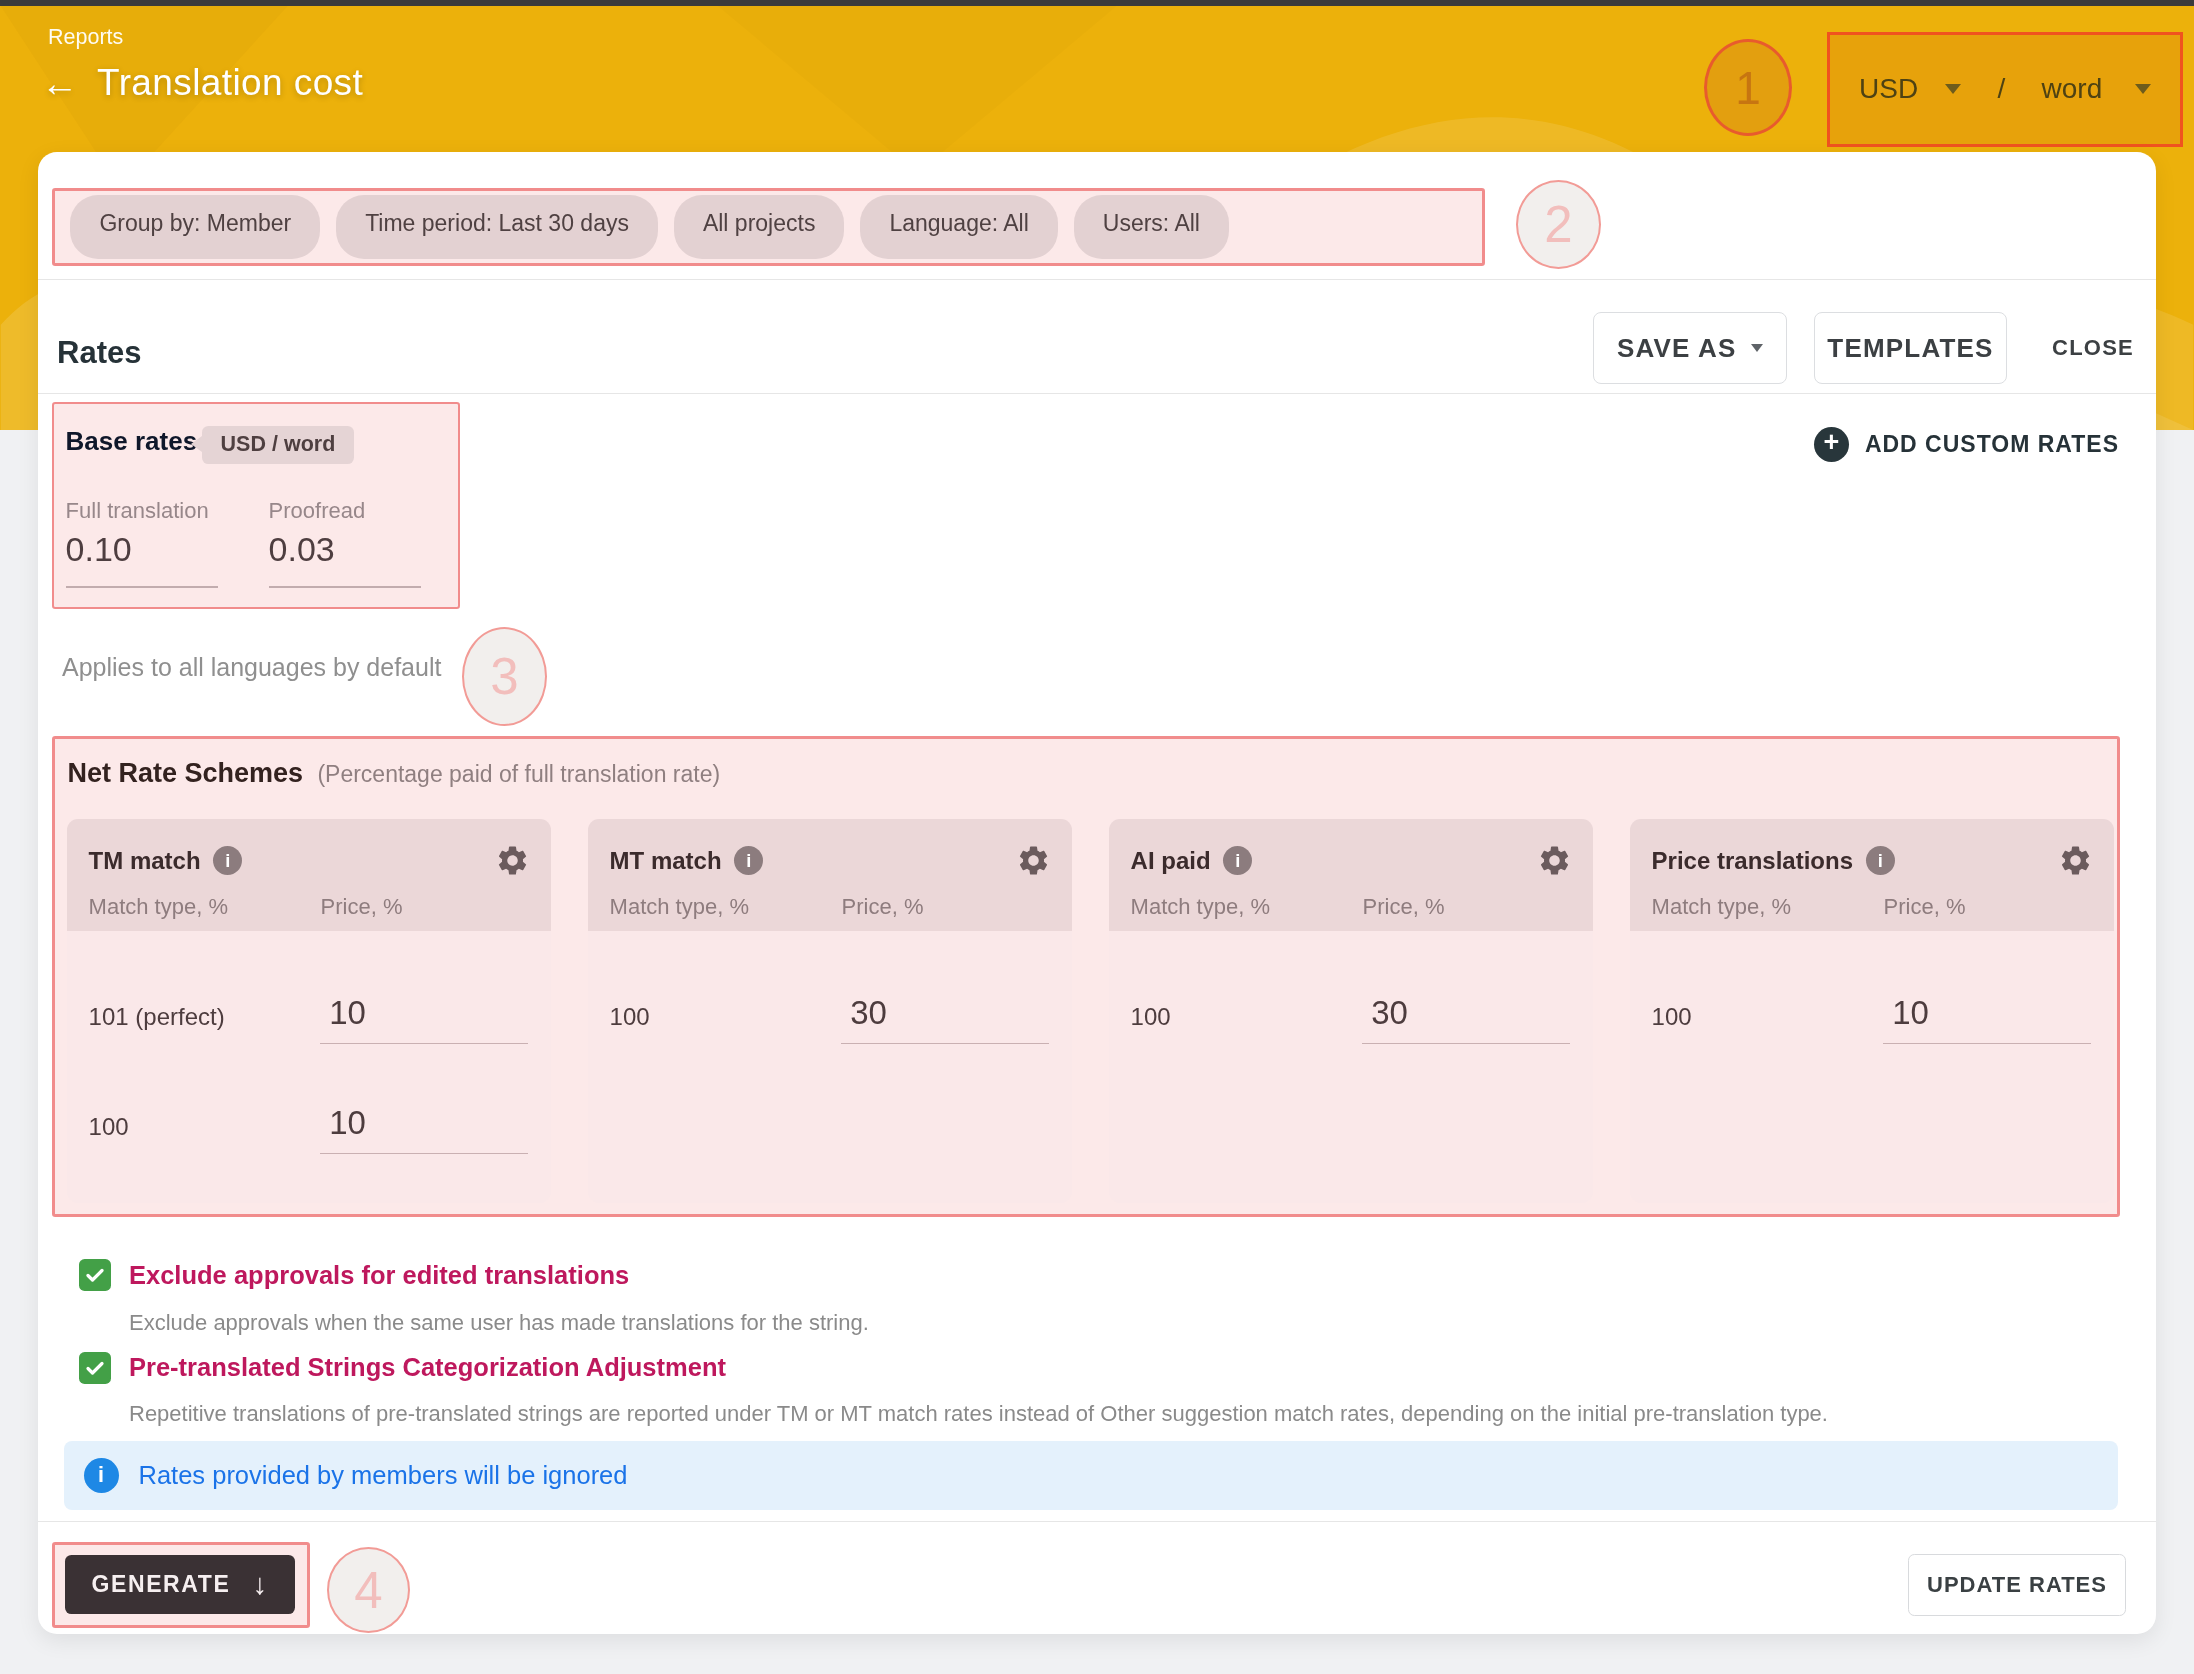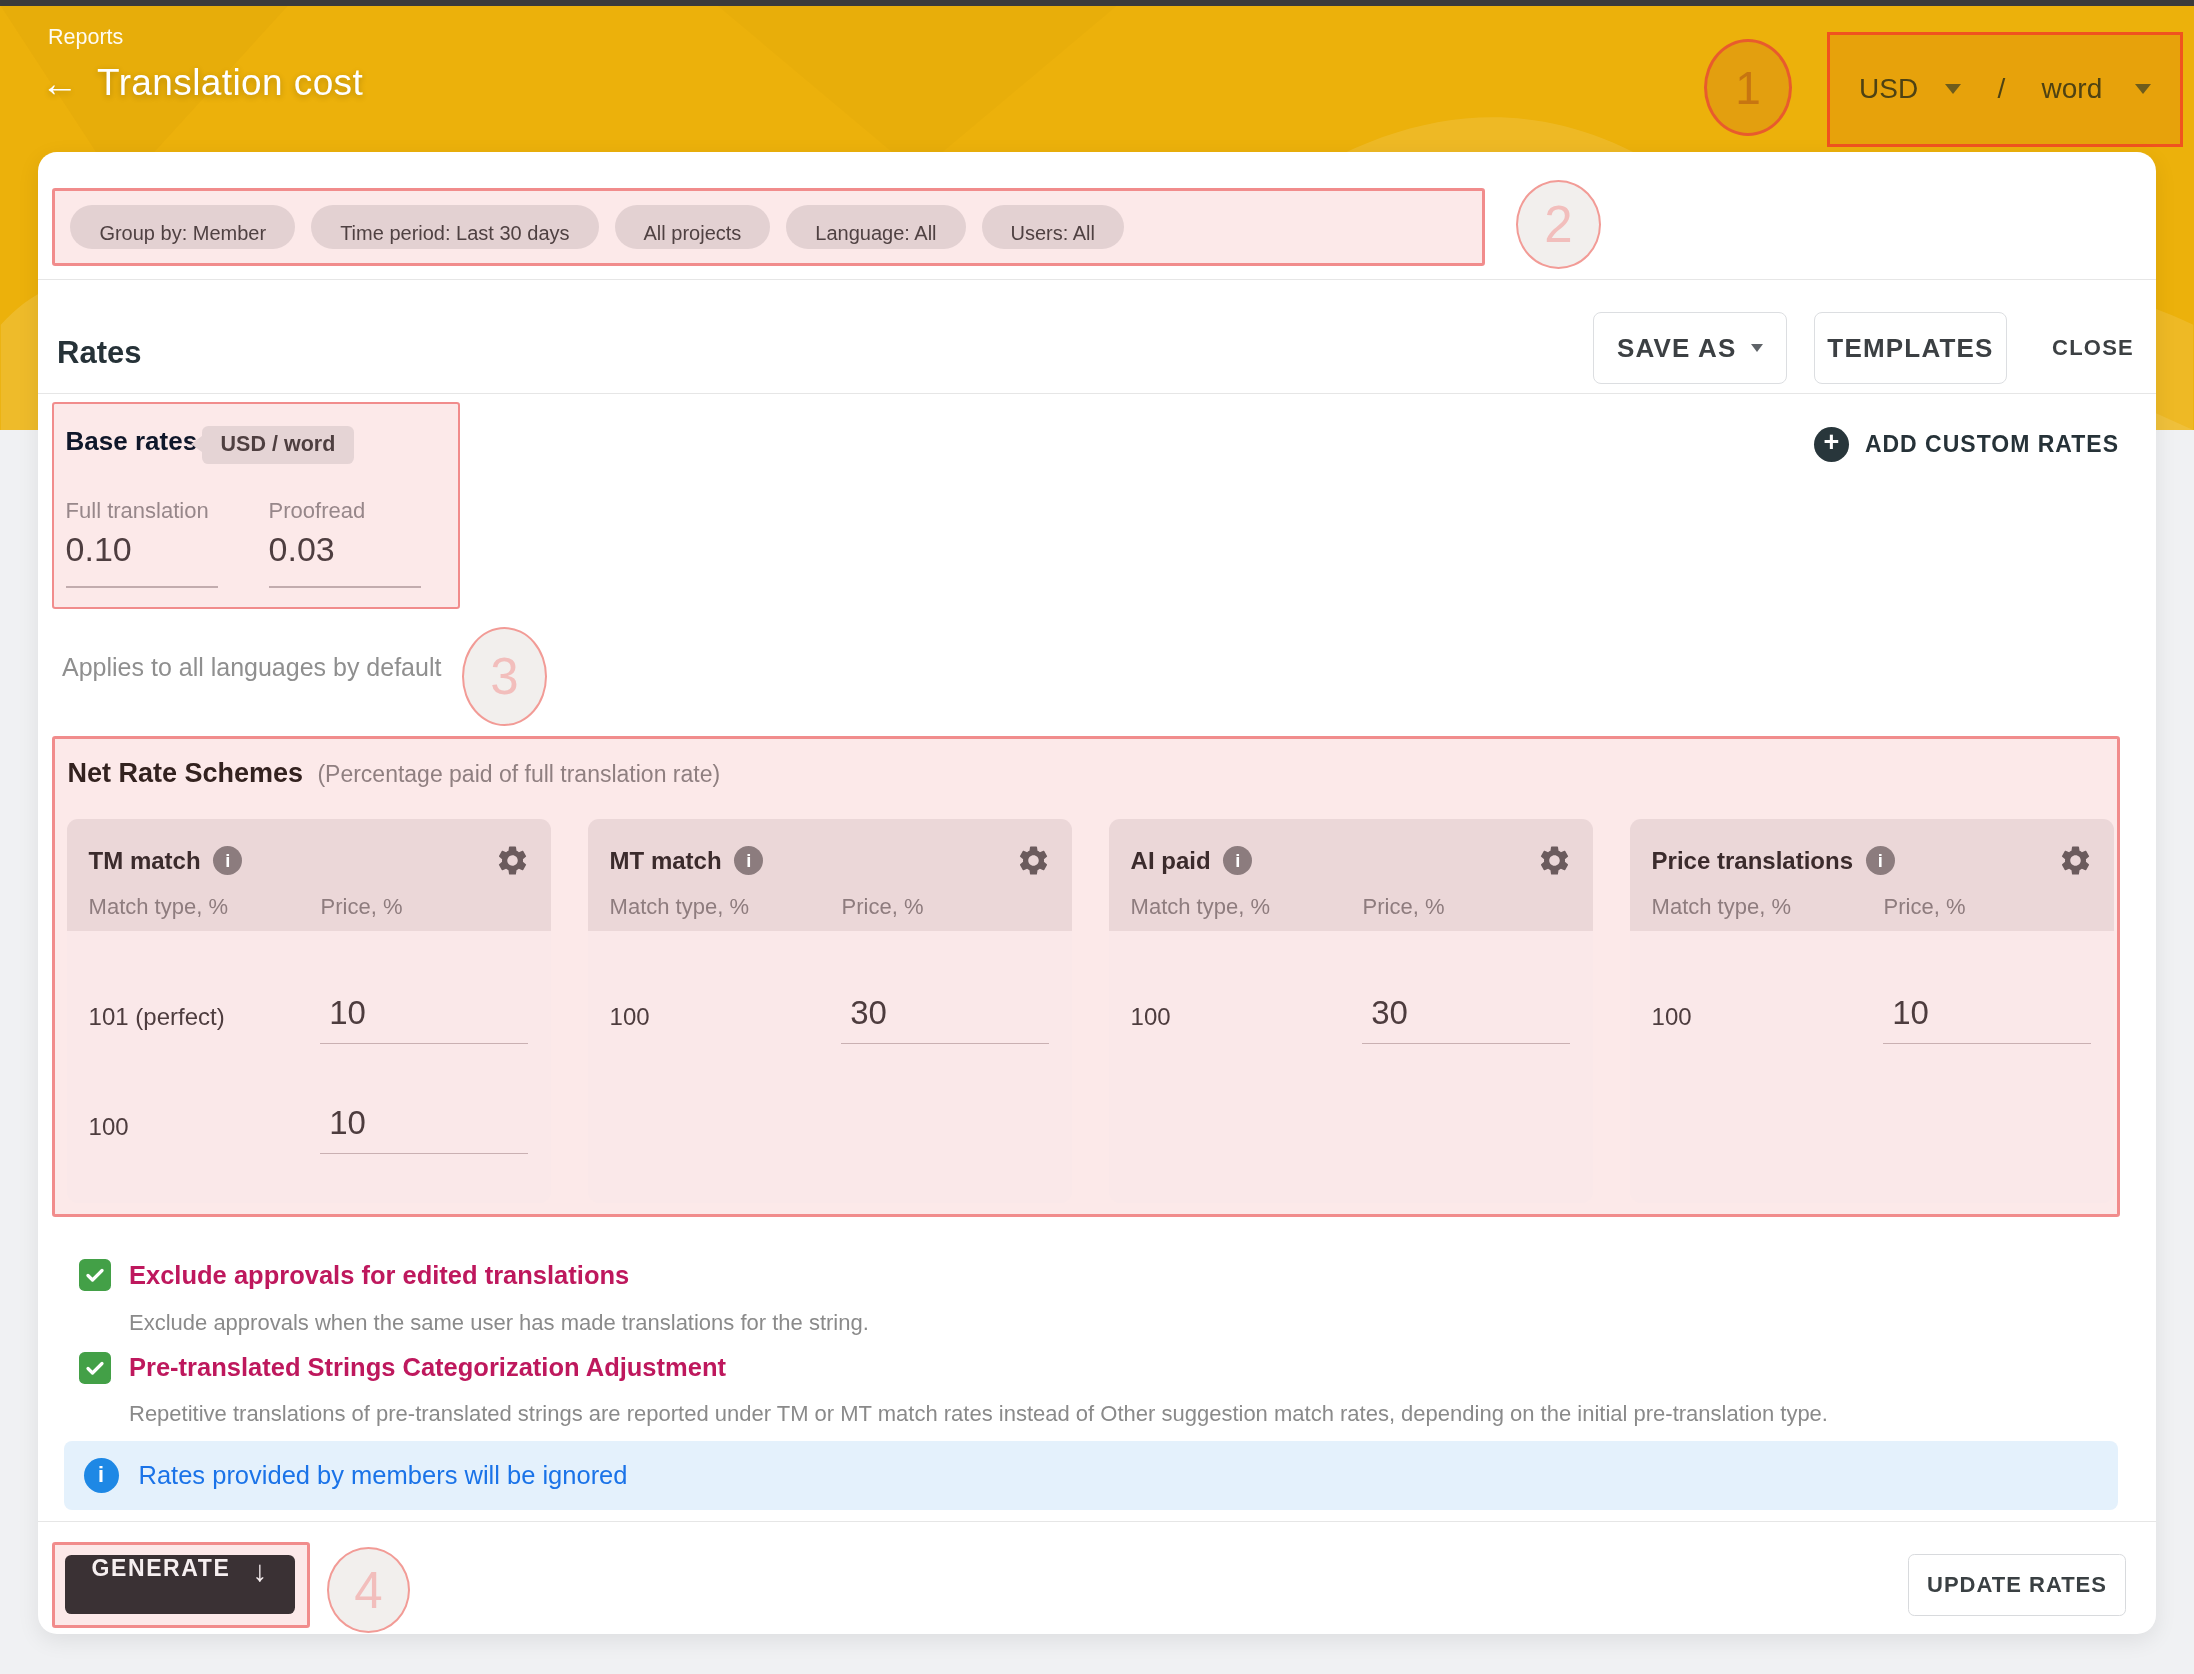--- a/index.html
+++ b/index.html
@@ -45,22 +45,22 @@
   
   .card { left:38px; top:152px; width:2118px; height:1482px; background:#fff;
           border-radius:19px; box-shadow:0 6.4px 22px rgba(0,0,0,0.08); }
 
   .divider { position:absolute; left:0; right:0; height:0.8px; background:#E6E6E6; }
 
   
   .ann-box { border:3.2px solid #F18C8C; background:#FCE9E9; border-radius:3.2px; }
   .ann-filters { left:14.4px; top:36px; width:1433px; height:78px;
                  display:flex; align-items:center; gap:16px; padding-left:15px; }
-  .chip { height:44px; line-height:56px; border-radius:28px; background:#E3D1D2;
-          color:#4F4142; font-size:20px; padding:0 29px; white-space:nowrap; }
+  .chip { height:64px; line-height:56px; border-radius:28px; background:#E3D1D2;
+          color:#4F4142; font-size:23px; padding:0 29px; white-space:nowrap; }
   .circle-2 { left:1478px; top:28px; width:85px; height:89px; }
 
   
   .rates-title { left:19px; top:183px; font-size:31px; font-weight:700; color:#263238; }
   .btn-outline { position:absolute; height:72px; border:1.6px solid #DCDEE1; border-radius:8px;
                  background:#fff; display:flex; align-items:center; justify-content:center;
                  font-size:26px; font-weight:600; letter-spacing:1.2px; color:#3C4043; gap:14.4px; }
   .btn-save { left:1555px; top:160px; width:194px; }
   .btn-templates { left:1776px; top:160px; width:193px; }
   .btn-close { left:2015px; top:160px; width:80px; height:72px; display:flex; align-items:center;
@@ -122,21 +122,21 @@
   .banner { left:25.5px; top:1289px; width:2054px; height:69px; background:#E4F1FC; border-radius:8px; }
   .banner .icon { position:absolute; left:20px; top:17px; width:35px; height:35px; border-radius:50%;
                   background:#1E88E5; color:#fff; font-size:21.5px; font-weight:700;
                   display:flex; align-items:center; justify-content:center; font-style:normal; }
   .banner .txt { position:absolute; left:75px; top:20px; font-size:25.5px; color:#1A73E8; }
 
   .footer-divider { top:1369px; }
 
   .ann-gen { left:13.6px; top:1390px; width:258px; height:86px; }
   .btn-generate { position:absolute; left:10.4px; top:10.4px; width:230px; height:59px; background:#3A3134;
-                  border-radius:6.4px; color:#F6EFF0; display:flex; justify-content:center;
+                  border-radius:6.4px; color:#F6EFF0; display:flex; align-items:center; justify-content:center;
                   gap:22px; font-size:23px; font-weight:700; letter-spacing:1.6px; }
   .btn-generate .dl { font-size:29px; font-weight:400; }
   .circle-4 { left:289px; top:1395px; width:83px; height:86px; }
   .btn-update { left:1870px; top:1402px; width:218px; height:62px; border:1.6px solid #D8DADD;
                 border-radius:6.4px; background:#fff; display:flex; align-items:center; justify-content:center;
                 font-size:22px; font-weight:600; letter-spacing:1px; color:#3A4043; }
 </style>
 </head>
 <body>
 

